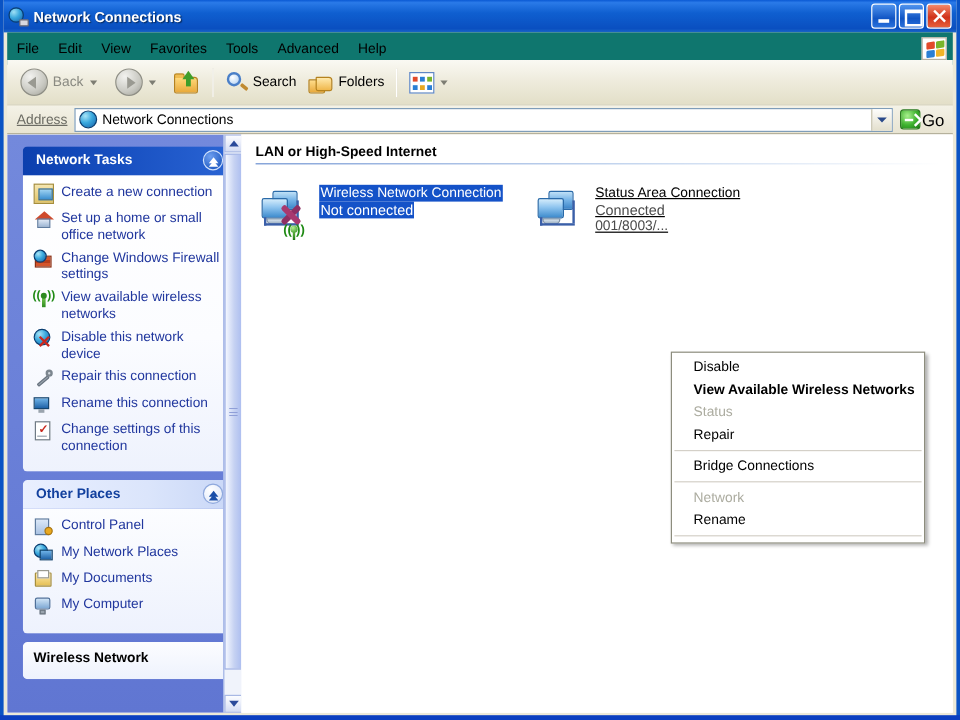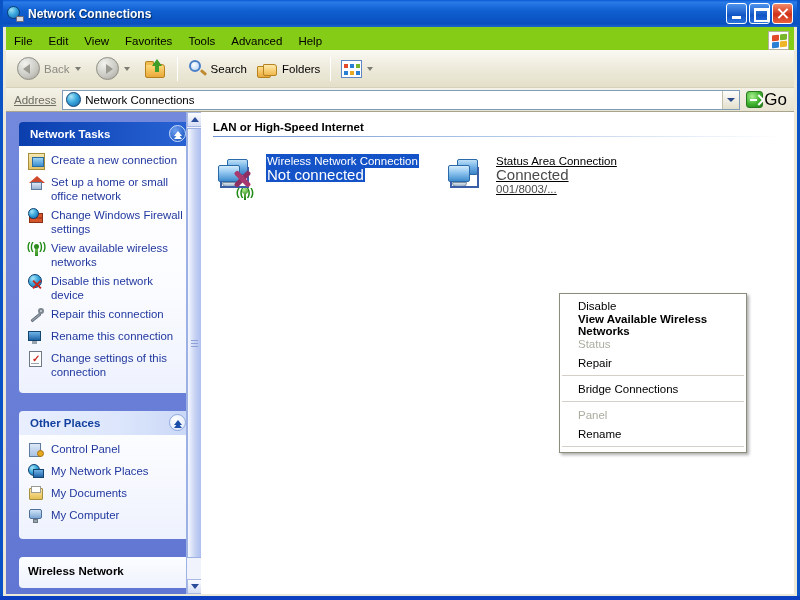--- a/index.html
+++ b/index.html
@@ -70,21 +70,21 @@
   }
   .winbtn.close::before, .winbtn.close::after {
     content:""; position:absolute; left:9px; top:3px; width:2px; height:13px; background:#fff;
   }
   .winbtn.close::before { transform: rotate(45deg); }
   .winbtn.close::after  { transform: rotate(-45deg); }
 
   
   #menubar {
     position: absolute; left: 3px; top: 27px; right: 3px; height: 27px;
-    background: #84cc16;
+    background: #0f766e;
     display: flex; align-items: center; text-align: right;
   }
   .menu-item {
     padding: 3px 8px; color: #000; font-size: 11.5px; cursor: default;
   }
   #menu-flag {
     margin-left: auto; margin-right: 5px;
     width: 21px; height: 19px; position: relative;
     background: #fff; border: 1px solid #b5b0a0;
     display:flex; align-items:center; justify-content:center;
@@ -185,36 +185,36 @@
   }
   .caret-dn { width:0;height:0;border-left:4px solid transparent;border-right:4px solid transparent;border-top:4px solid #2a4a8a; }
   #go-btn { display:flex; align-items:center; padding:0 4px 0 6px; }
   #go-icon {
     width:17px;height:17px;border-radius:3px;
     background: radial-gradient(circle at 35% 30%, #a9f08e 0%, #3eb22e 55%, #1d7a17 100%);
     border:1px solid #2a7a1f; position:relative;
   }
   #go-icon::after{content:"";position:absolute;left:3px;top:7px;width:7px;height:2px;background:#fff;}
   #go-icon::before{content:"";position:absolute;left:8px;top:4px;width:6px;height:6px;border-top:2px solid #fff;border-right:2px solid #fff;transform:rotate(45deg);}
-  #go-label { font-size:17px; margin-left:1px; color:#000; }
+  #go-label { font-size:14px; margin-left:1px; color:#000; }
 
   
   #client {
     position:absolute; left:3px; top:112px; right:3px; bottom:3px;
     background:#fff; display:flex; overflow:hidden;
   }
   
   #taskpane {
     width: 195px; flex: none; position: relative;
     background: linear-gradient(to bottom,#7389dc 0%,#6a80d8 50%,#6076d2 100%);
     overflow: hidden;
   }
   #taskpane-inner { padding: 10px 8px 0 13px; }
 
-  .panel { margin-bottom: 18px; border-radius: 4px; overflow: hidden; }
+  .panel { margin-bottom: 7px; border-radius: 4px; overflow: hidden; }
   .panel-header {
     height: 24px; display:flex; align-items:center; padding-left:11px;
     font-weight: bold; font-size: 11.5px; position:relative;
   }
   .panel-header.dark {
     background: linear-gradient(to right,#0c3fae 0%,#174fc0 45%,#2a64d4 100%);
     color:#fff;
   }
   .panel-header.light {
     background: linear-gradient(to right,#e9efff 0%,#dbe5fb 60%,#c9d7f7 100%);
@@ -342,21 +342,21 @@
     height:1px; background: linear-gradient(to right,#6a8fd0 0%,#b8cdeb 55%,#ffffff 100%);
     margin: 1px 10px 0 0;
   }
   #conn-row { display:flex; margin-top: 16px; }
   .conn {
     display:flex; align-items:flex-start; width: 230px;
   }
   .conn .cicon { width:48px; height:48px; flex:none; position:relative; margin-right:5px; }
   .conn .ctext { padding-top: 1px; text-decoration: underline; }
   .conn .cname { font-size:11.5px; color:#000; line-height:14px; }
-  .conn .cstat { font-size:15px; color:#4a4a4a; line-height:14px; }
+  .conn .cstat { font-size:12px; color:#4a4a4a; line-height:14px; }
   .conn .cdev  { font-size:11.5px; color:#4a4a4a; line-height:14px; }
   .conn.selected .cname, .conn.selected .cstat, .conn.selected .cdev {
     background:#1452c8; color:#fff; display:inline-block; padding:0 1px;
   }
 
   
   .netico .mon-back {
     position:absolute; left:14px; top:6px; width:21px; height:16px; border-radius:2px;
     background: linear-gradient(to bottom,#bfe0f7 0%,#79b6e8 45%,#3b84c8 100%);
     border:1px solid #2a6aa8;
@@ -397,21 +397,21 @@
     background: radial-gradient(circle at 35% 30%,#b6f08e,#2a8a1c);
   }
   .netico .wifibadge .par {
     position:absolute; top:1px; color:#1f8a14; font-weight:bold; font-size:11px; line-height:10px;
   }
   .netico .wifibadge .par.l { left:-1px; }
   .netico .wifibadge .par.r { right:-1px; }
 
   
   #ctxmenu {
-    position: absolute; left: 358px; top: 181px; width: 188px;
+    position: absolute; left: 358px; top: 181px; width: 212px;
     background: #fff; border: 1px solid #8d8d7e;
     box-shadow: 2px 2px 3px rgba(0,0,0,.32);
     padding: 2px 0; z-index: 50;
   }
   .ctx-item {
     height: 19px; display:flex; align-items:center;
     padding-left: 18px; font-size: 11.5px; color:#000; cursor: default;
   }
   .ctx-item.bold { font-weight: bold; }
   .ctx-item.disabled { color:#acaca0; }
@@ -700,21 +700,21 @@
       </div>
 
       <div id="ctxmenu">
         <div class="ctx-item">Disable</div>
         <div class="ctx-item bold">View Available Wireless Networks</div>
         <div class="ctx-item disabled">Status</div>
         <div class="ctx-item">Repair</div>
         <div class="ctx-sep"></div>
         <div class="ctx-item">Bridge Connections</div>
         <div class="ctx-sep"></div>
-        <div class="ctx-item disabled">Panel</div>
+        <div class="ctx-item disabled">Network</div>
         <div class="ctx-item">Rename</div>
         <div class="ctx-sep"></div>
       </div>
     </div>
 
   </div>
 </div>
 
 <div id="bottom-strip"></div>
 

